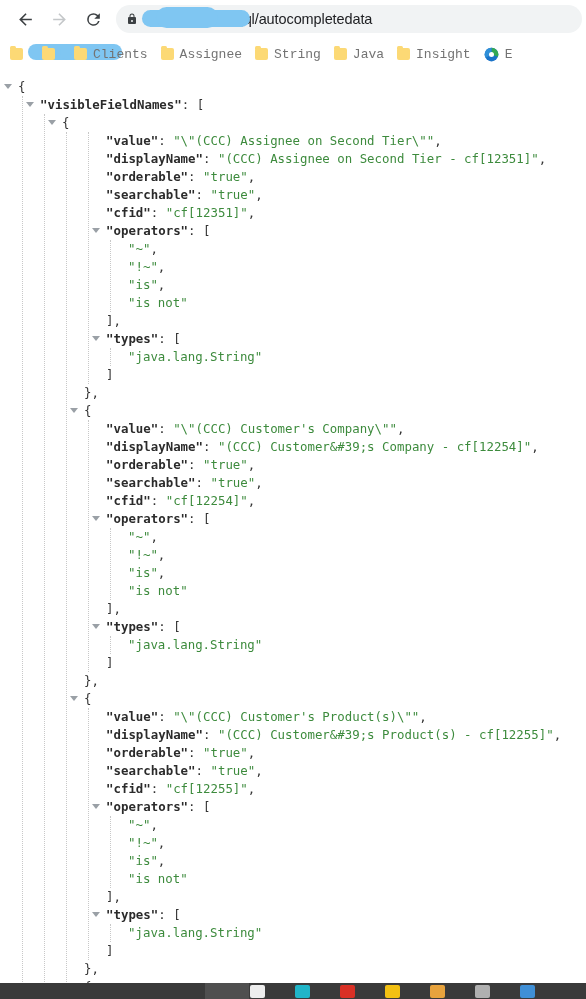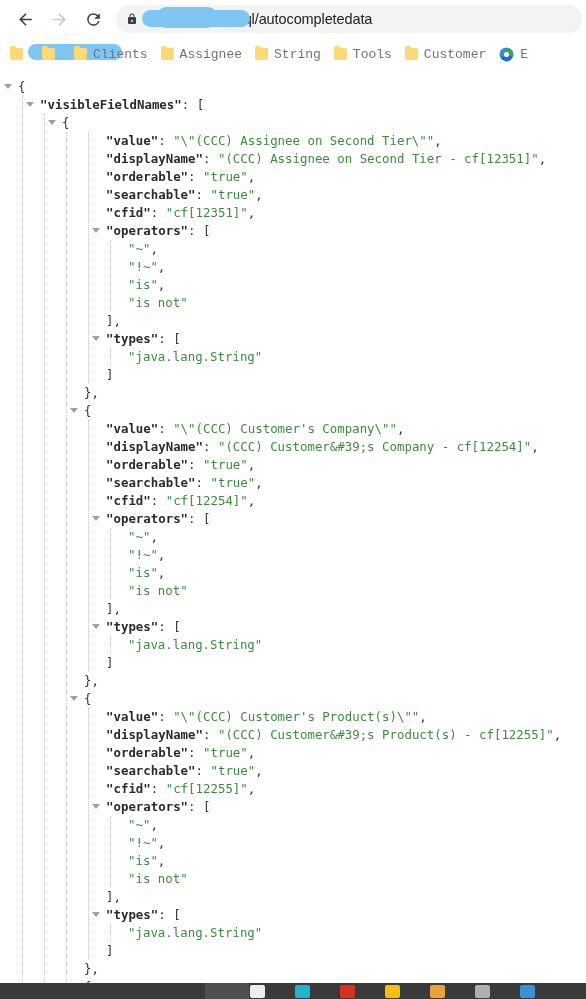--- a/index.html
+++ b/index.html
@@ -302,26 +302,26 @@
         <span class="bm-label">Assignee</span>
       </div>
 
       <div class="bm">
         <span class="bm-folder"></span>
         <span class="bm-label">String</span>
       </div>
 
       <div class="bm">
         <span class="bm-folder"></span>
-        <span class="bm-label">Tools</span>
-      </div>
-
-      <div class="bm">
-        <span class="bm-folder"></span>
-        <span class="bm-label">Customer</span>
+        <span class="bm-label">Java</span>
+      </div>
+
+      <div class="bm">
+        <span class="bm-folder"></span>
+        <span class="bm-label">Insight</span>
       </div>
 
       <div class="bm">
         <span class="bm-globe">
           <svg width="15" height="15" viewBox="0 0 24 24">
             <circle cx="12" cy="12" r="11" fill="#1a73c8"></circle>
             <path d="M12 1a11 11 0 0 1 10.4 14.5L12 12z" fill="#34a853"></path>
             <path d="M12 1a11 11 0 0 0-9.6 16.3L12 12z" fill="#2f8fd8"></path>
             <circle cx="12" cy="12" r="4" fill="#ffffff"></circle>
           </svg>

